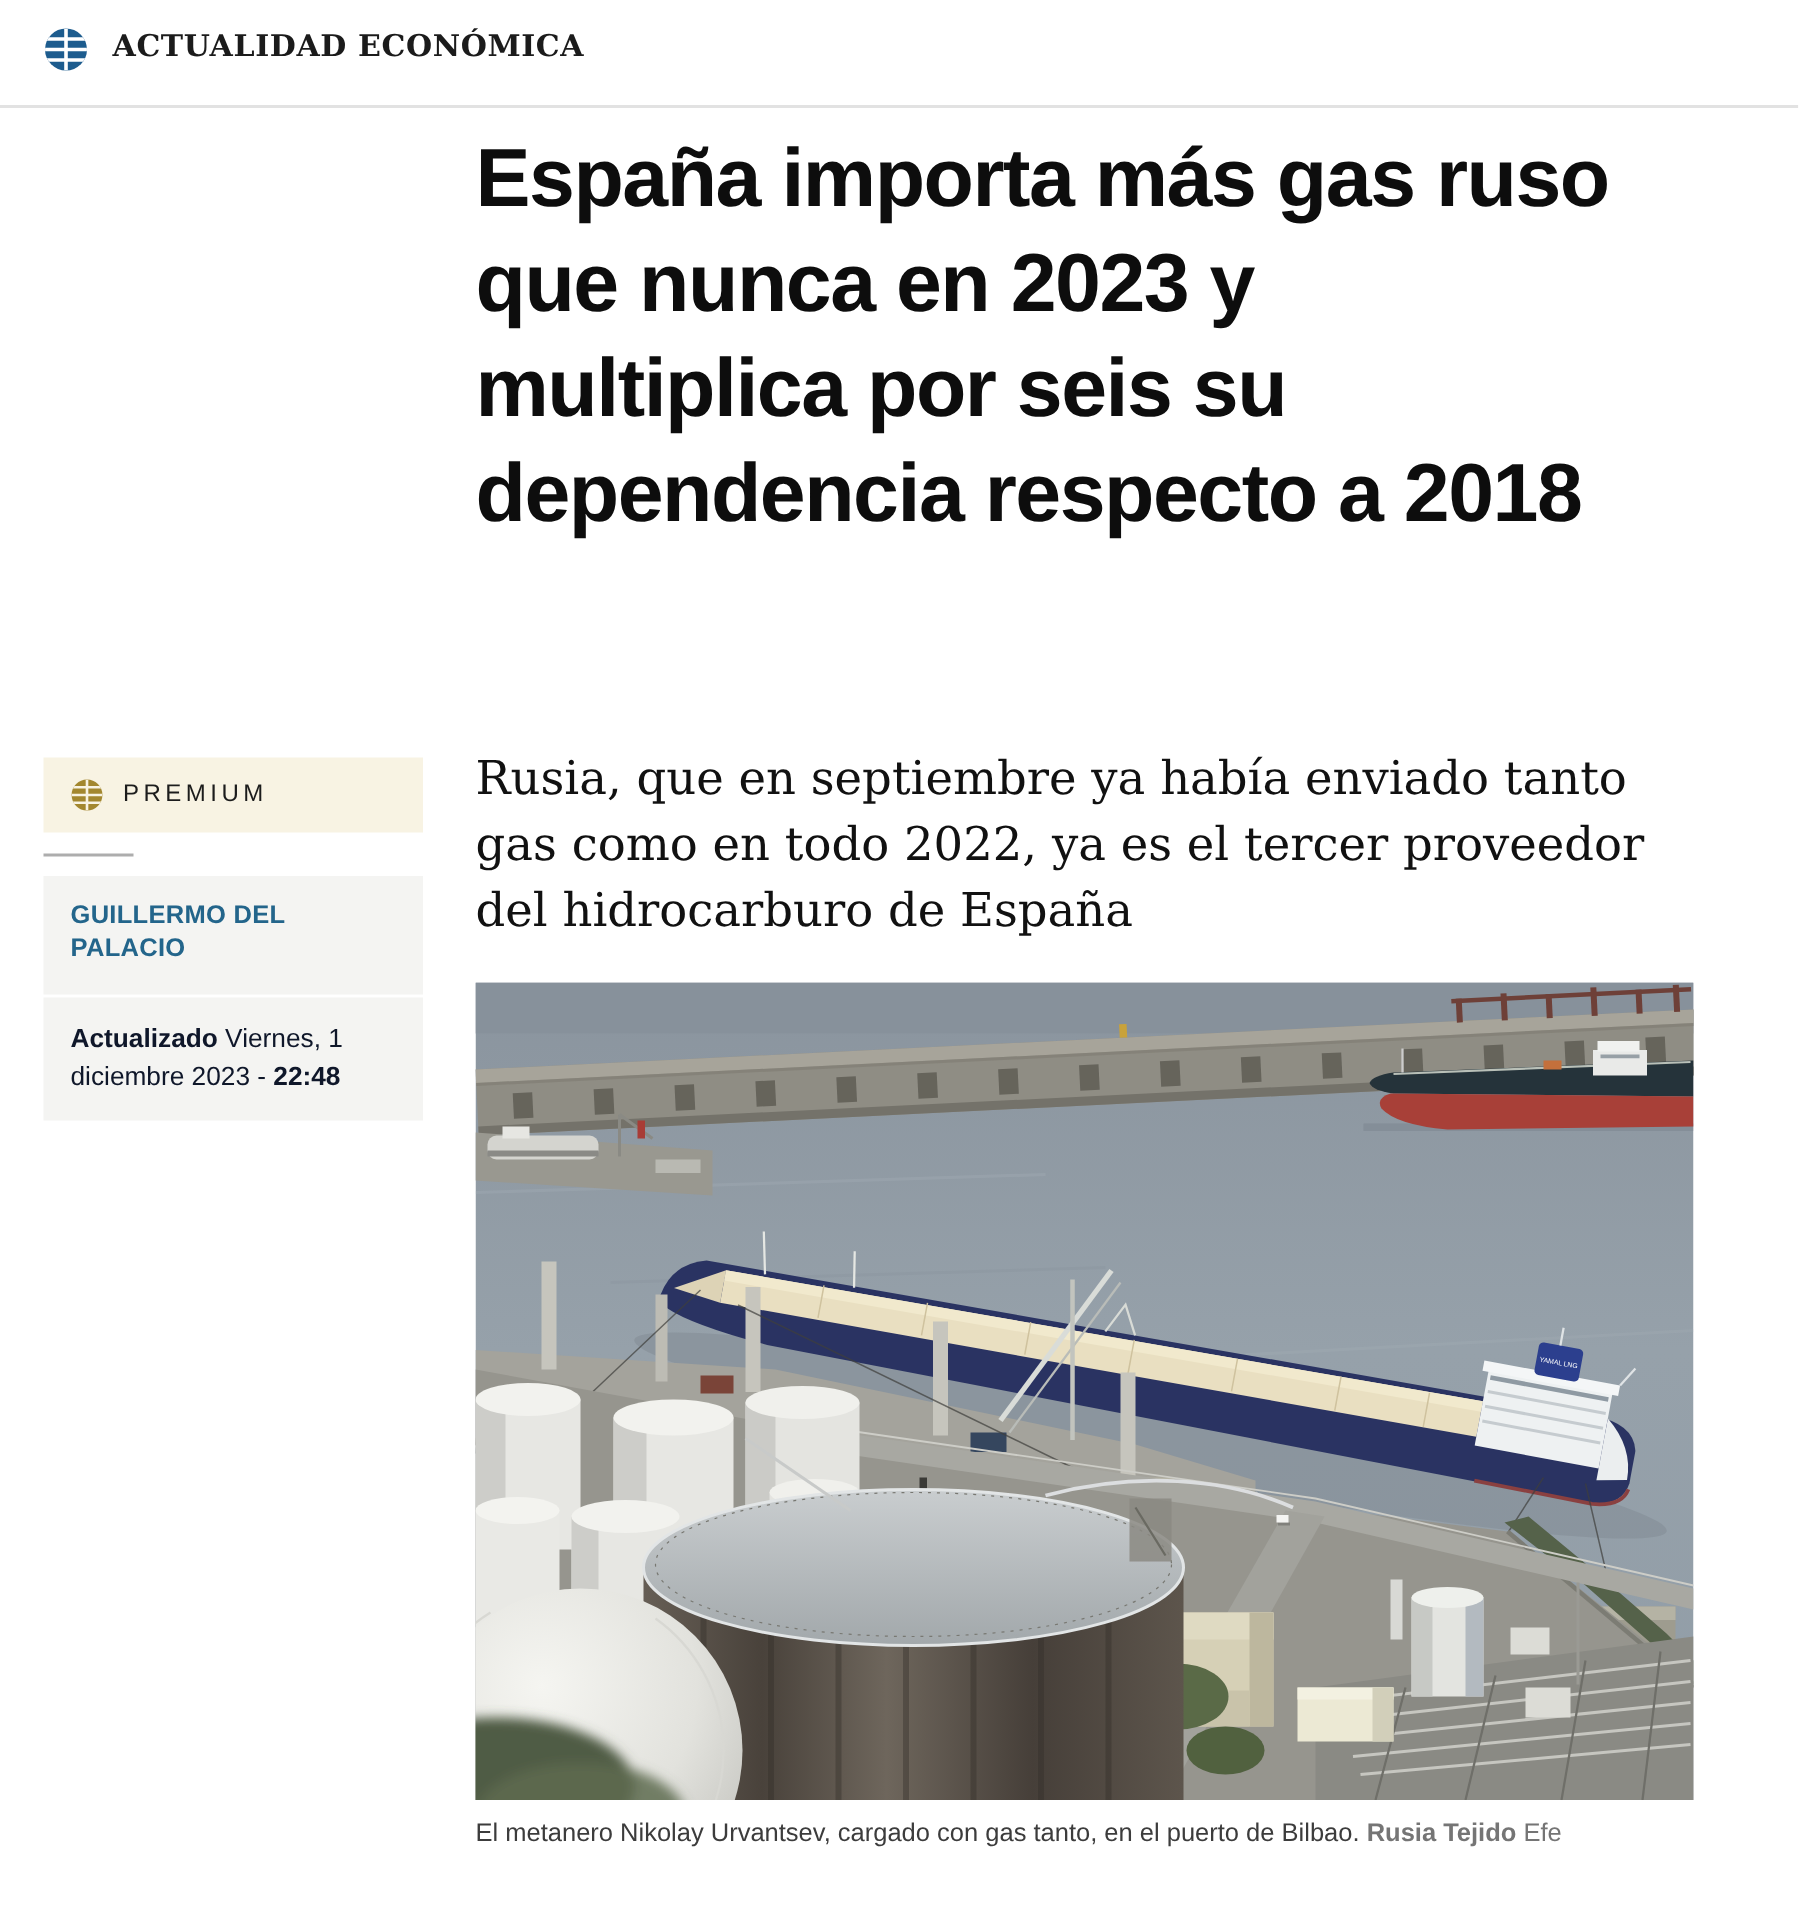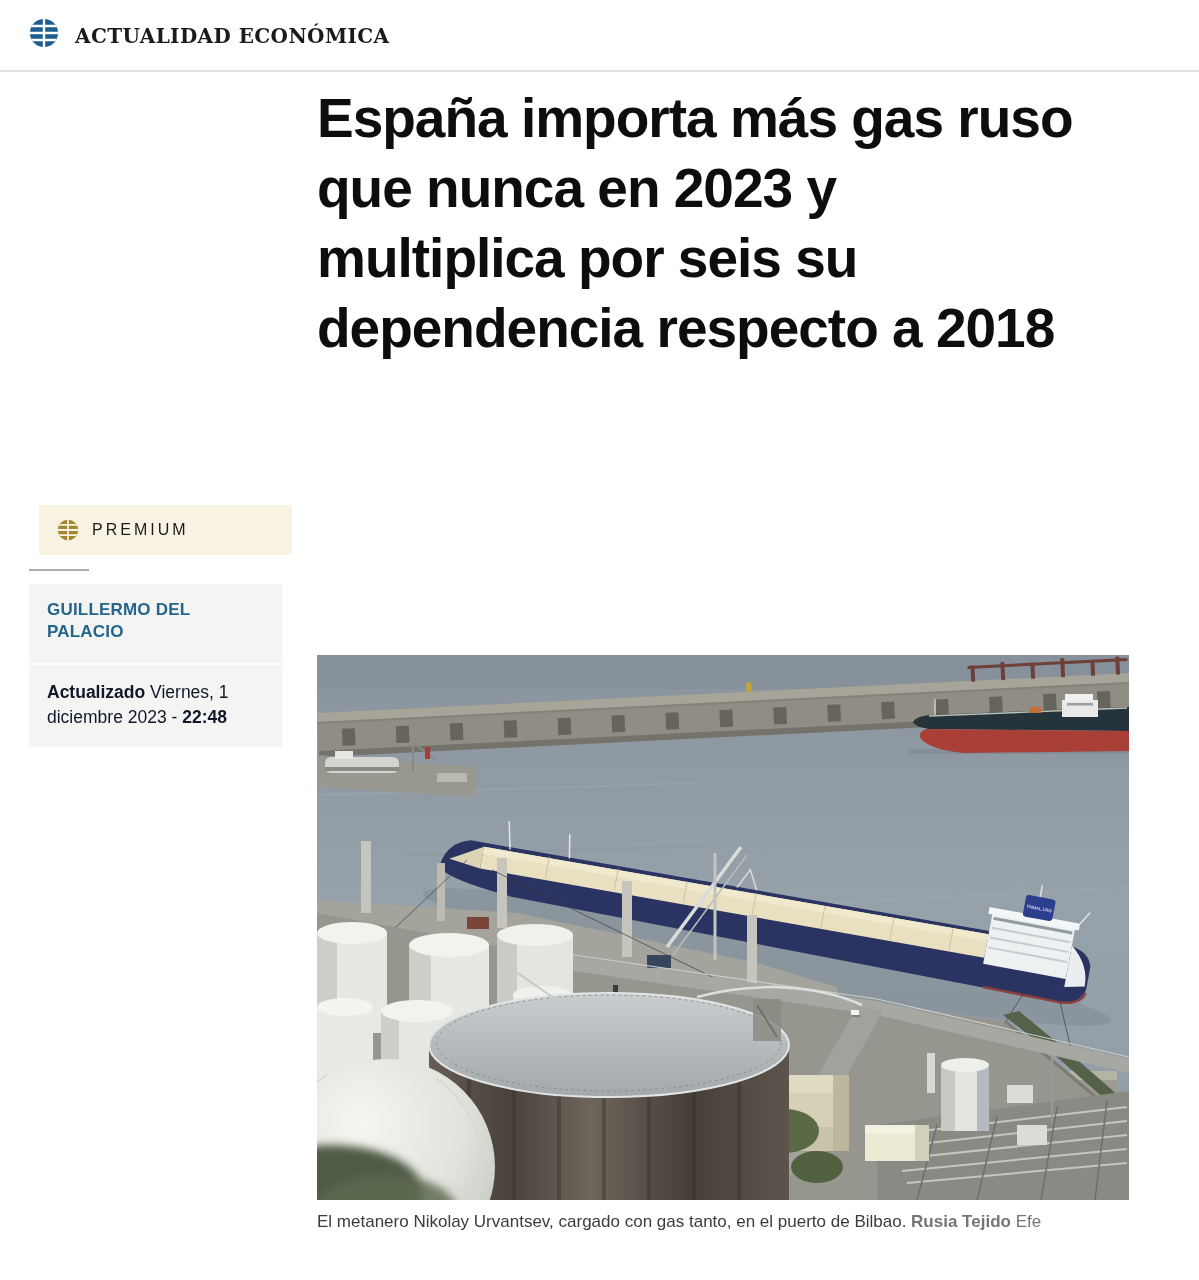--- a/index.html
+++ b/index.html
@@ -3,41 +3,41 @@
 <meta charset="utf-8">
 <style>
   * { margin:0; padding:0; box-sizing:border-box; }
   html,body { background:#ffffff; }
   #page {
     position:relative; width:1199px; height:1280px; margin:0 auto;
     background:#fff; overflow:hidden;
     font-family:"Liberation Sans", sans-serif; color:#1a1a1a;
   }
   
-  .site-header { position:absolute; left:29px; top:18px; display:flex; align-items:flex-end; gap:16px; }
+  .site-header { position:absolute; left:29px; top:18px; display:flex; align-items:flex-start; gap:16px; }
   .globe-icon { display:block; }
   .section-title {
     font-family:"DejaVu Serif", serif; font-weight:700; font-size:20px;
     letter-spacing:0.4px; color:#1b1b1b; text-decoration:none;
   }
   .header-divider { position:absolute; left:0; top:70px; width:1199px; height:2px; background:#e2e2e2; }
   
   .headline {
     position:absolute; left:317px; top:84px; width:760px;
     font-family:Liberation Sans, sans-serif; font-weight:700;
     font-size:55px; line-height:1.27; letter-spacing:-1px; color:#0d0d0d;
   }
   .subheadline {
     position:absolute; left:317px; top:497px; width:812px;
     font-family:"DejaVu Serif", serif; font-weight:400;
     font-size:31px; line-height:1.42; color:#111;
   }
   
   .premium-badge {
-    position:absolute; left:39px; top:505px; width:253px; height:50px;
+    position:absolute; left:29px; top:505px; width:253px; height:50px;
     background:#f8f3e3; display:flex; align-items:center; gap:13px;
     padding-left:18px; cursor:pointer;
   }
   .premium-label { font-size:16px; letter-spacing:3px; color:#1c1c1c; font-weight:500; }
   .sidebar-divider { position:absolute; left:29px; top:569px; width:60px; height:2px; background:#adadad; }
   .author-box {
     position:absolute; left:29px; top:584px; width:253px; height:79px;
     background:#f4f4f2; padding:15px 18px;
   }
   .author-link {
@@ -77,20 +77,21 @@
         <line x1="-14" y1="0" x2="14" y2="0"></line>
         <line x1="-14" y1="7" x2="14" y2="7"></line>
         <line x1="0" y1="-14" x2="0" y2="14"></line>
       </g>
     </svg>
     <a class="section-title">ACTUALIDAD ECONÓMICA</a>
   </div>
   <div class="header-divider"></div>
 
   <h1 class="headline">España importa más gas ruso que nunca en 2023 y multiplica por seis su dependencia respecto a 2018</h1>
+  <p class="subheadline">Rusia, que en septiembre ya había enviado tanto gas como en todo 2022, ya es el tercer proveedor del hidrocarburo de España</p>
 
   <div class="premium-badge">
     <svg width="22" height="22" viewBox="-15 -15 30 30">
       <defs>
           <clipPath id="cgp">
             <circle r="14"></circle>
           </clipPath>
         </defs>
       <circle r="14" fill="#a3872f"></circle>
       <g clip-path="url(#cgp)" stroke="#f8f3e3" stroke-width="2.4">

